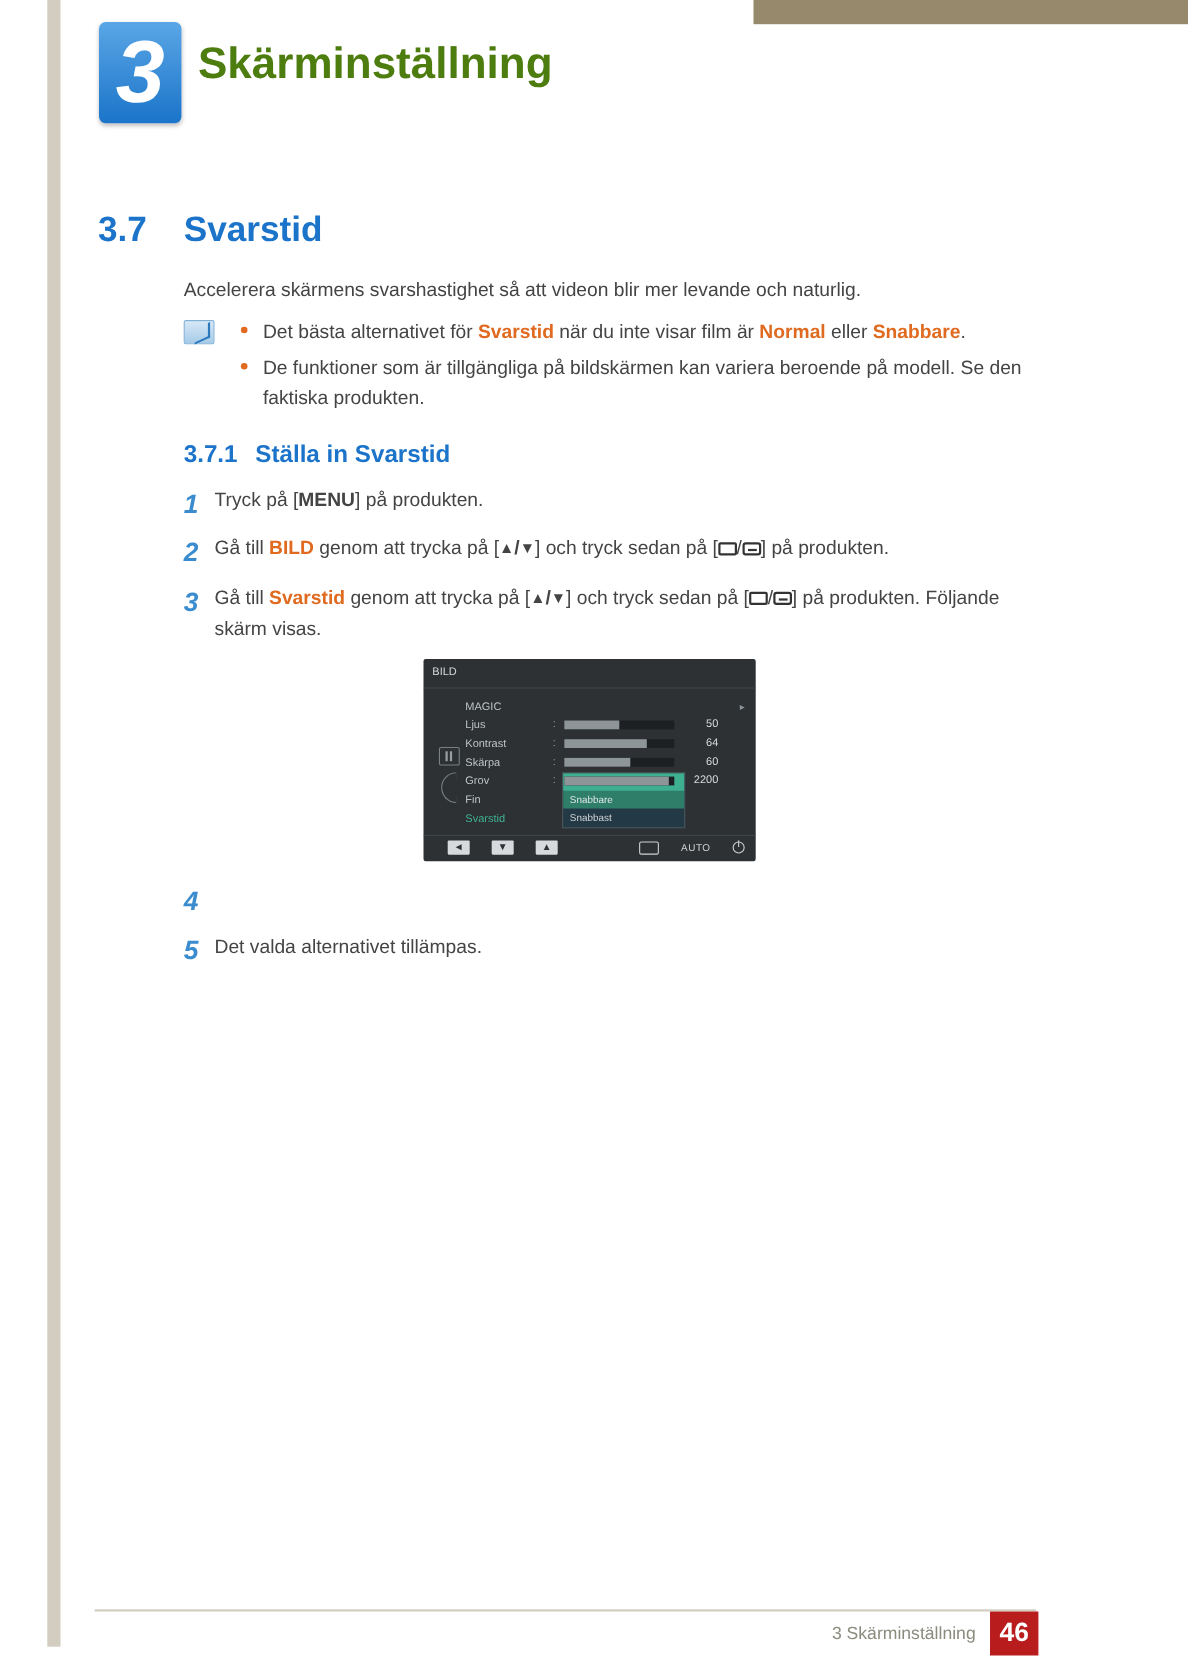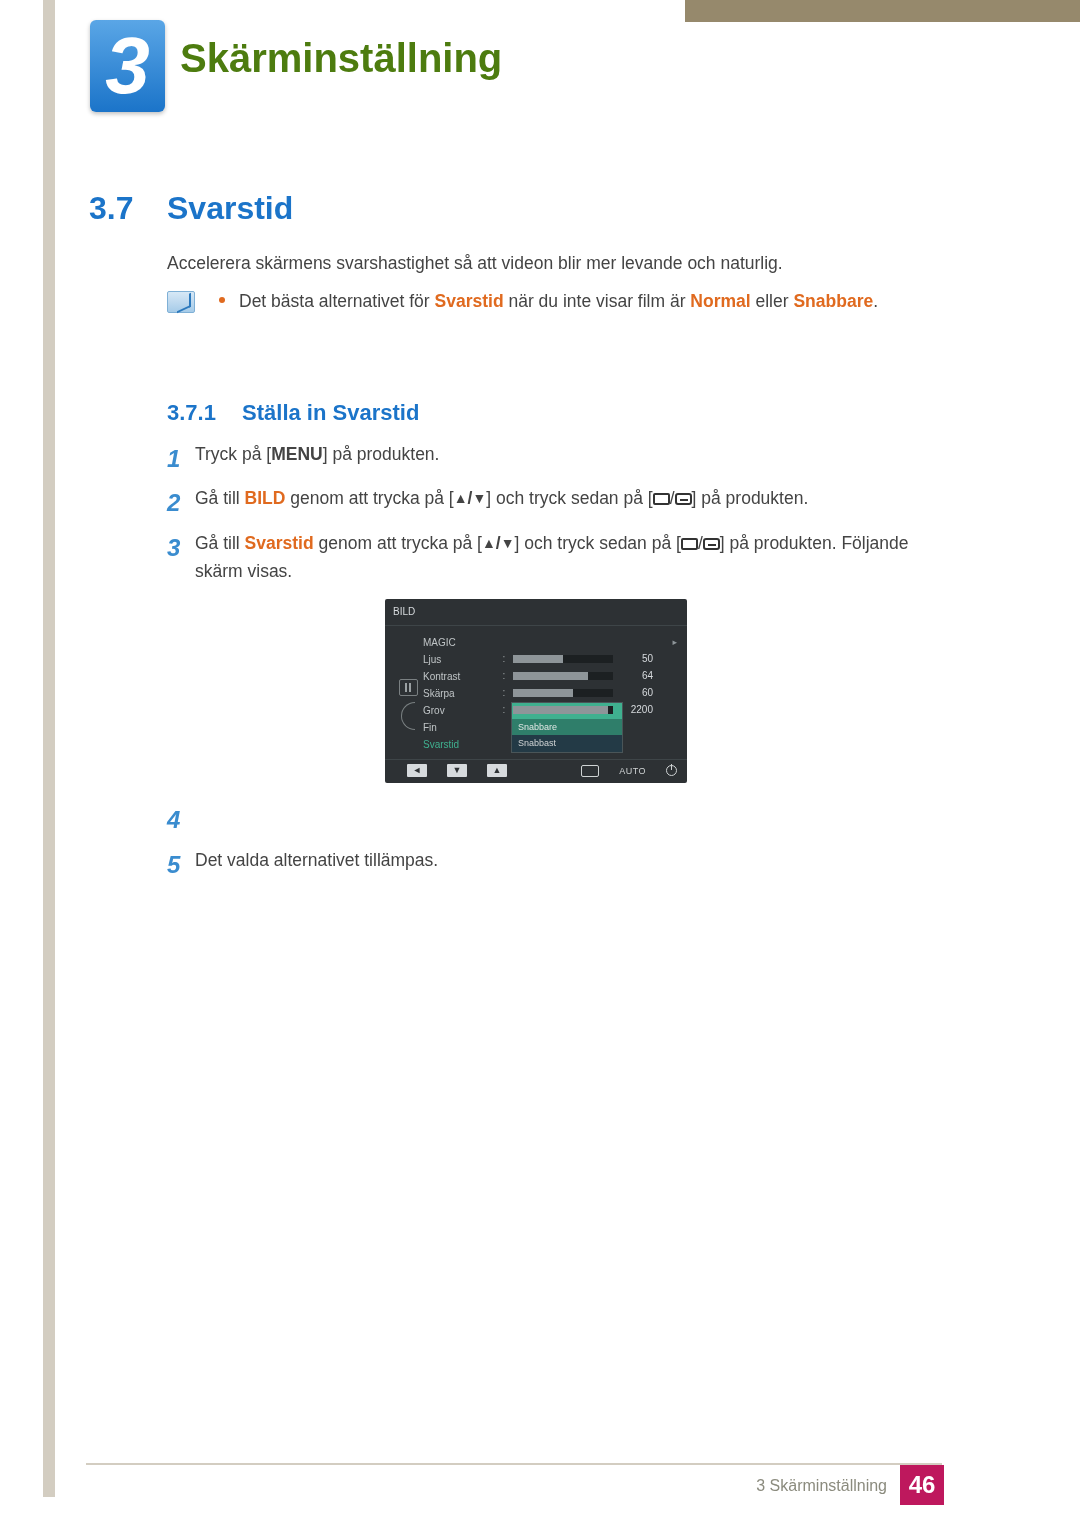--- a/index.html
+++ b/index.html
@@ -110,21 +110,21 @@
     border-radius: 50%;
   }
   .em-orange { color: #e06a1f; font-weight: bold; }
   .subsection-row {
     position: absolute;
     left: 167px; top: 400px;
     font-size: 22px;
     font-weight: bold;
     color: #1b74c9;
   }
-  .subsection-num { margin-right: 20px; }
+  .subsection-num { margin-right: 10px; }
   .steps {
     position: absolute;
     left: 167px; top: 440px;
     width: 790px;
     list-style: none;
     counter-reset: none;
   }
   .steps li {
     display: flex;
     align-items: flex-start;
@@ -304,21 +304,21 @@
   .footer-text {
     position: absolute;
     right: 193px; bottom: 32px;
     font-size: 16px;
     color: #8b8b7e;
   }
   .page-badge {
     position: absolute;
     right: 136px; bottom: 22px;
     width: 44px; height: 40px;
-    background: #be185d;
+    background: #b91c1c;
     color: #fff;
     font-size: 24px;
     font-weight: bold;
     text-align: center;
     line-height: 40px;
   }
 </style>
 </head>
 <body>
 
@@ -334,20 +334,21 @@
 </div>
 
 <div class="intro-text">Accelerera skärmens svarshastighet så att videon blir mer levande och naturlig.</div>
 
 <div class="note-block">
   <div class="note-icon"></div>
   <ul class="note-list">
     <li>
       <span>Det bästa alternativet för </span><span class="em-orange">Svarstid</span><span> när du inte visar film är </span><span class="em-orange">Normal</span><span> eller </span><span class="em-orange">Snabbare</span><span>.</span>
     </li>
+    <li>De funktioner som är tillgängliga på bildskärmen kan variera beroende på modell. Se den faktiska produkten.</li>
   </ul>
 </div>
 
 <div class="subsection-row">
   <span class="subsection-num">3.7.1</span>
   <span>Ställa in Svarstid</span>
 </div>
 
 <ol class="steps">
   <li>

